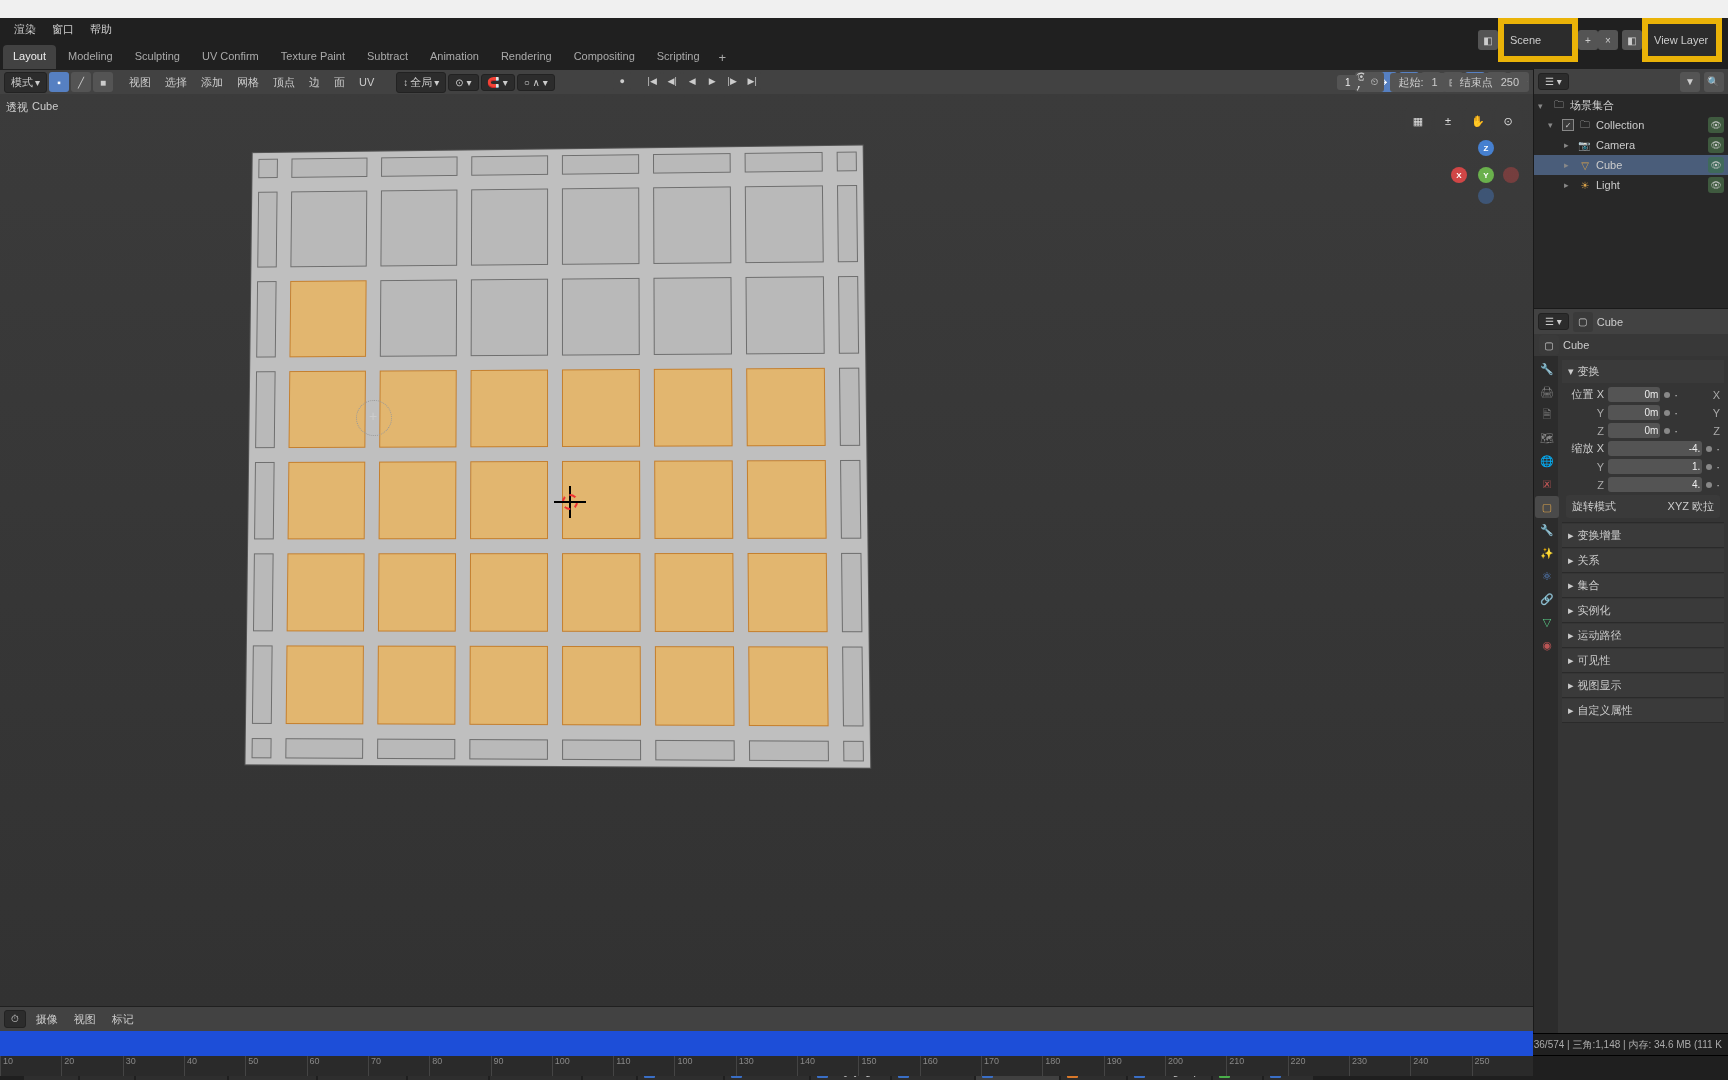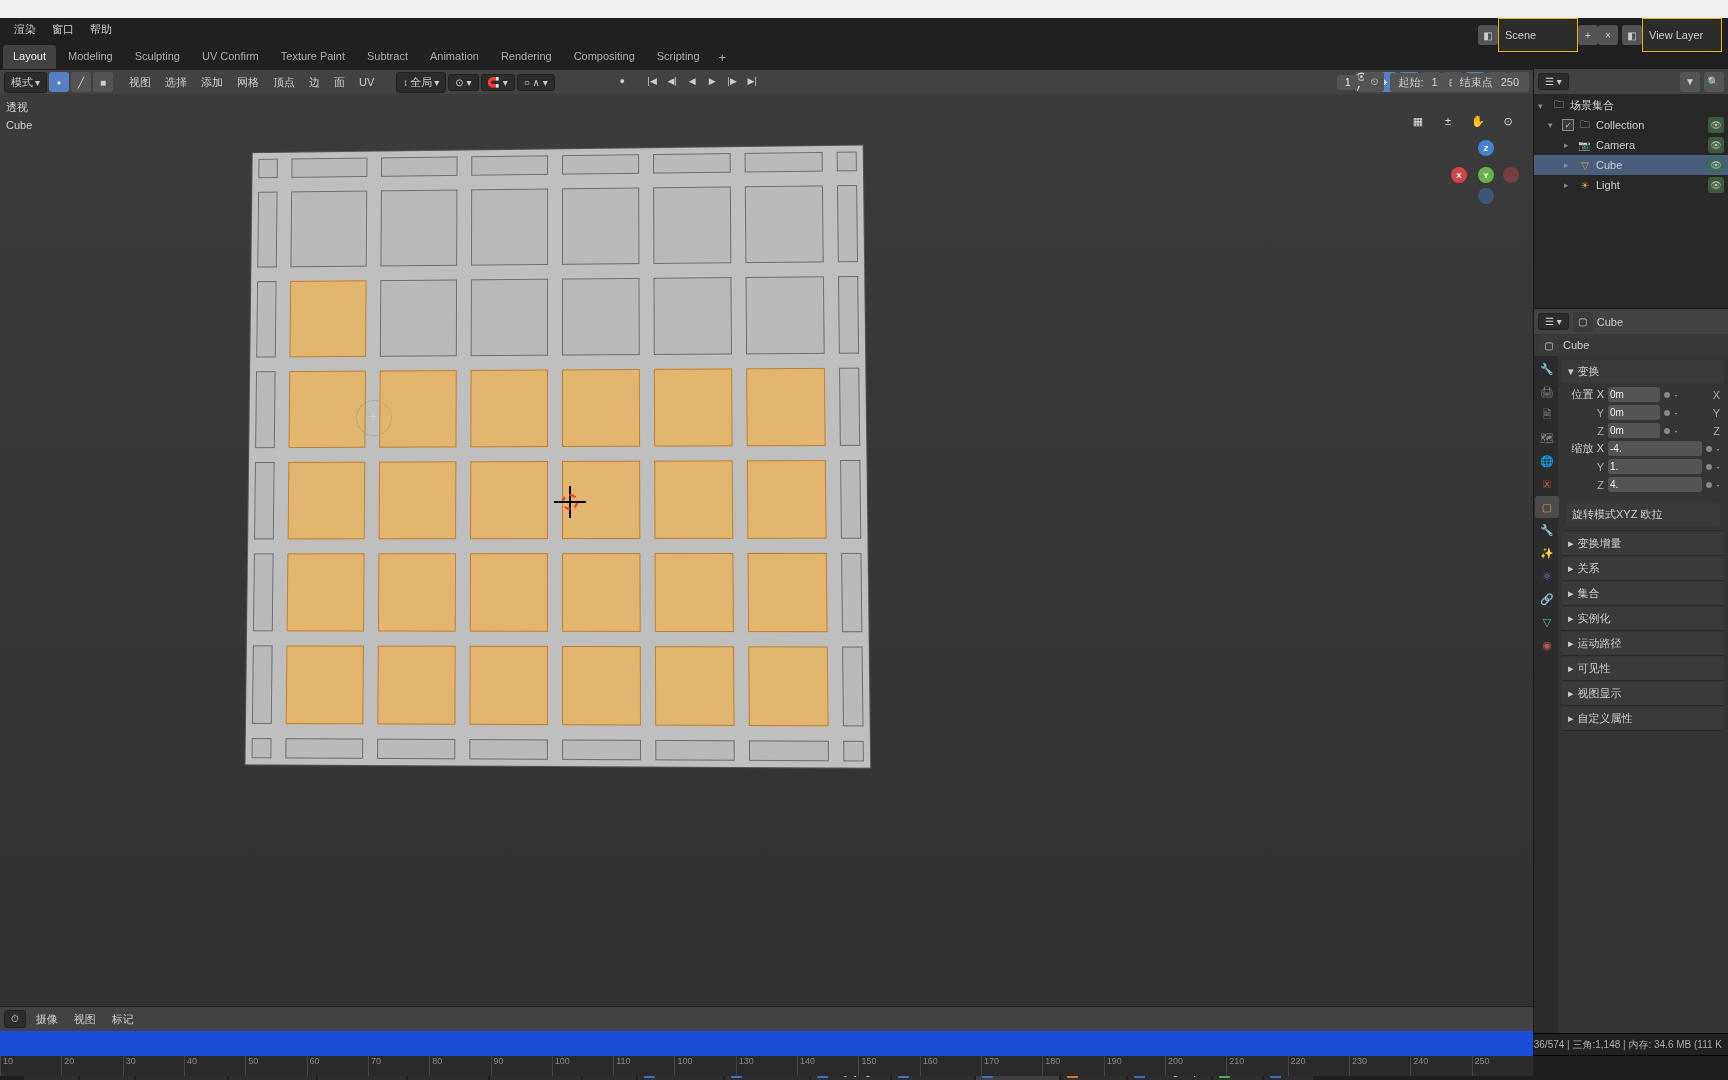--- a/index.html
+++ b/index.html
@@ -3,21 +3,21 @@
 <meta charset="utf-8">
 <style>
 *{margin:0;padding:0;box-sizing:border-box;font-family:sans-serif;font-size:11px;color:#ccc;user-select:none}
 body{width:1728px;height:1080px;background:#393939;overflow:hidden}
 .titlebar{height:18px;background:#f0f0f0}
 .topbar{height:25px;background:#202020;display:flex;align-items:flex-start;padding:0 6px;justify-content:space-between}
 .topbar .left{display:flex;gap:0}
 .topbar .left span{padding:4px 8px;cursor:pointer;font-size:11px}
 .topbar .right{display:flex;gap:4px;align-items:center}
 .topbar .right .scenebox{display:flex;align-items:center}
-.topbar .right input{background:#2c2c2c;border:1px solid #eab308;color:#ccc;padding:16px 6px;height:18px;width:80px}
+.topbar .right input{background:#2c2c2c;border:6px solid #eab308;color:#ccc;padding:16px 6px;height:18px;width:80px}
 .tabs{height:26px;background:#202020;display:flex;align-items:stretch;padding-left:2px}
 .tabs span{padding:5px 10px;border-radius:4px 4px 0 0;margin:2px 1px 0 1px;cursor:pointer;font-size:11px;color:#aaa}
 .tabs span.active{background:#424242;color:#eee}
 .tabs .plus{padding:5px 7px;font-size:13px}
 .main{display:flex;height:964px}
 .viewport-area{flex:1;position:relative;background:#393939}
 .vp-header{height:25px;background:#424242;border-top:1px solid #202020;display:flex;align-items:center;padding:0 4px;gap:8px}
 .vp-header-left{flex:1;display:flex;align-items:center;gap:2px}
 .vp-header-right{display:flex;align-items:center;gap:2px}
 .dropdown{background:#2c2c2c;border:1px solid #222;border-radius:3px;padding:2px 6px;font-size:10px;color:#ccc;cursor:pointer;display:flex;align-items:center;gap:2px}
@@ -30,21 +30,21 @@
 .face{position:absolute;border:1px solid #555}
 .mainface{left:10px;top:10px;width:620px;height:620px;background:#bfbfbf;display:grid;grid-template-columns:20px repeat(6,1fr) 20px;grid-template-rows:20px repeat(6,1fr) 20px;gap:14px;padding:6px}
 .cell{background:#b9b9b9;border:1px solid #6e6e6e}
 .cell.sel{background:#e2b66f;border:1px solid #c47f2e}
 .edgecell{background:#b9b9b9;border:1px solid #6e6e6e}
 .gizmo{position:absolute;right:12px;top:14px;display:flex;flex-direction:column;gap:6px;align-items:flex-end}
 .axiswidget{width:70px;height:70px;position:relative;margin-bottom:6px}
 .axisball{position:absolute;width:16px;height:16px;border-radius:50%;display:flex;align-items:center;justify-content:center;font-size:8px;color:#fff;font-weight:bold}
 .gizbtn{width:26px;height:26px;background:rgba(60,60,60,.7);border-radius:4px;display:flex;align-items:center;justify-content:center;color:#ddd;cursor:pointer}
 .gizrow{display:flex;gap:4px}
-.overlaytext{position:absolute;left:6px;top:6px;font-size:11px;color:#ddd;display:flex;flex-direction:column;gap:4px}
+.overlaytext{position:absolute;left:6px;top:6px;font-size:11px;color:#ddd;display:flex;gap:4px}
 .cursor3d{position:absolute;left:560px;top:398px;width:20px;height:20px}
 .cursor3d::before{content:"";position:absolute;left:9px;top:-6px;width:2px;height:32px;background:#000}
 .cursor3d::after{content:"";position:absolute;top:9px;left:-6px;height:2px;width:32px;background:#000}
 .cursor3d .ring{position:absolute;left:2px;top:2px;width:16px;height:16px;border:2px dashed #e33;border-radius:50%}
 .brushcursor{position:absolute;left:356px;top:306px;width:36px;height:36px;border:1px dotted #999;border-radius:50%}
 .brushcursor::before{content:"+";position:absolute;left:12px;top:7px;color:#ccc;font-size:14px}
 .timeline-header{height:25px;background:#424242;border-top:1px solid #202020;display:flex;align-items:center;padding:0 4px;gap:4px}
 .timeline{height:45px;background:#1d4ed8;position:relative;overflow:hidden}
 .playbar{position:absolute;left:40%;top:3px;display:flex;gap:2px}
 .playbtn{width:18px;height:18px;background:#424242;border-radius:3px;display:flex;align-items:center;justify-content:center;cursor:pointer;font-size:9px}
@@ -77,23 +77,23 @@
 .props-body{flex:1;display:flex;background:#353535}
 .proptabs{width:24px;background:#2c2c2c;display:flex;flex-direction:column;gap:1px;padding-top:2px}
 .proptab{width:24px;height:22px;display:flex;align-items:center;justify-content:center;font-size:11px;cursor:pointer;border-radius:3px;margin-left:1px}
 .proptab.active{background:#4a4a4a}
 .propcontent{flex:1;padding:4px;overflow:auto}
 .proppanel{border-bottom:1px solid #2a2a2a;margin-bottom:1px}
 .proppanel .hdr2{padding:4px 6px;background:#3a3a3a;display:flex;align-items:center;gap:4px;cursor:pointer}
 .proppanel .body2{padding:4px;display:flex;flex-direction:column;gap:3px}
 .proprow{display:flex;align-items:center;gap:4px;font-size:10px}
 .proprow .lbl{width:38px;text-align:right;color:#aaa}
-.proprow .val{flex:1;background:#545454;border-radius:3px;padding:2px;text-align:left;font-size:10px;color:#eee}
+.proprow .val{flex:1;background:#545454;border-radius:3px;padding:2px;text-align:right;font-size:10px;color:#eee}
 .proprow .dot{width:6px;height:6px;border-radius:50%;background:#888}
-.proprow2{background:#3a3a3a;padding:4px 6px;border-radius:3px;margin-top:8px;display:flex;justify-content:flex-start}
+.proprow2{background:#3a3a3a;padding:4px 6px;border-radius:3px;margin-top:0;display:flex;justify-content:space-between}
 </style>
 </head>
 <body>
 
 <div class="titlebar"></div>
 <div class="topbar">
  <div class="left">
   <span>渲染</span>
   <span>窗口</span>
   <span>帮助</span>

